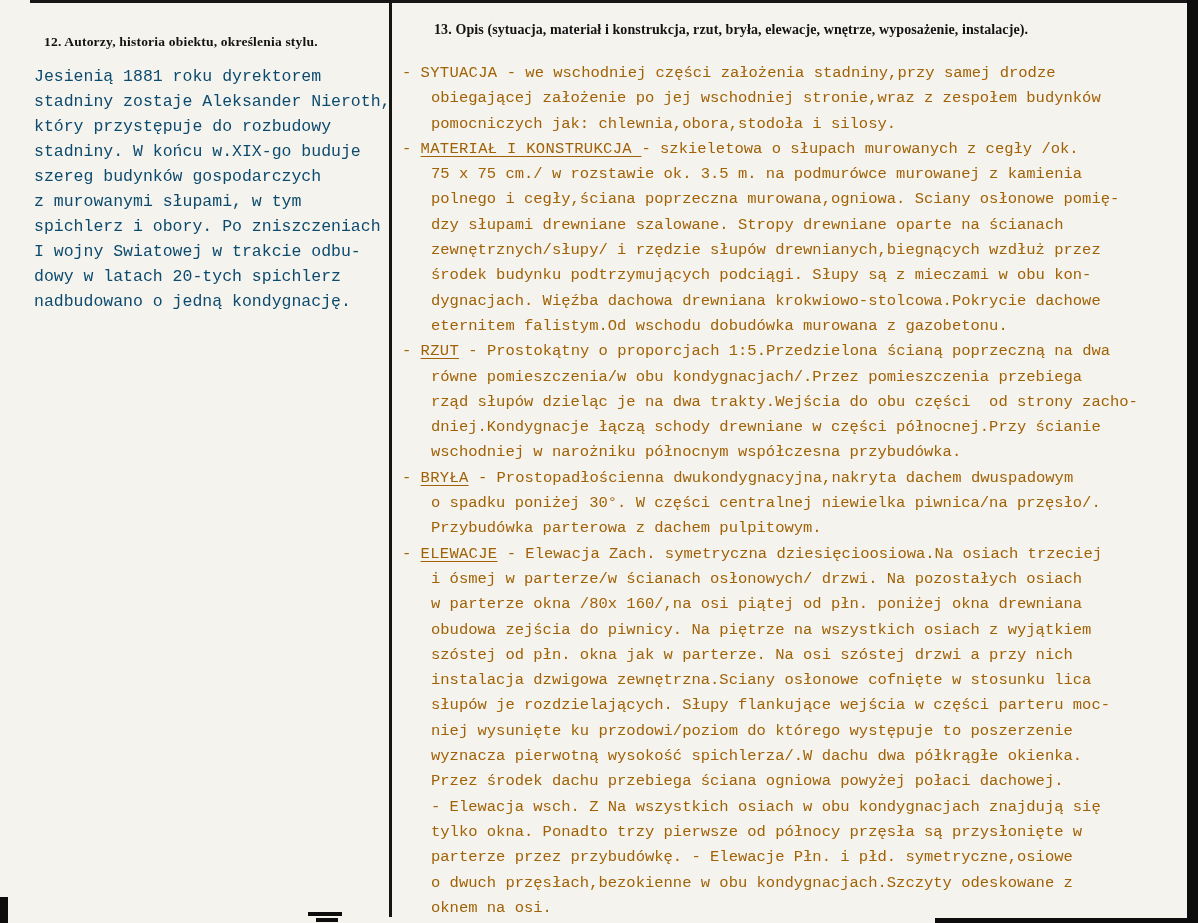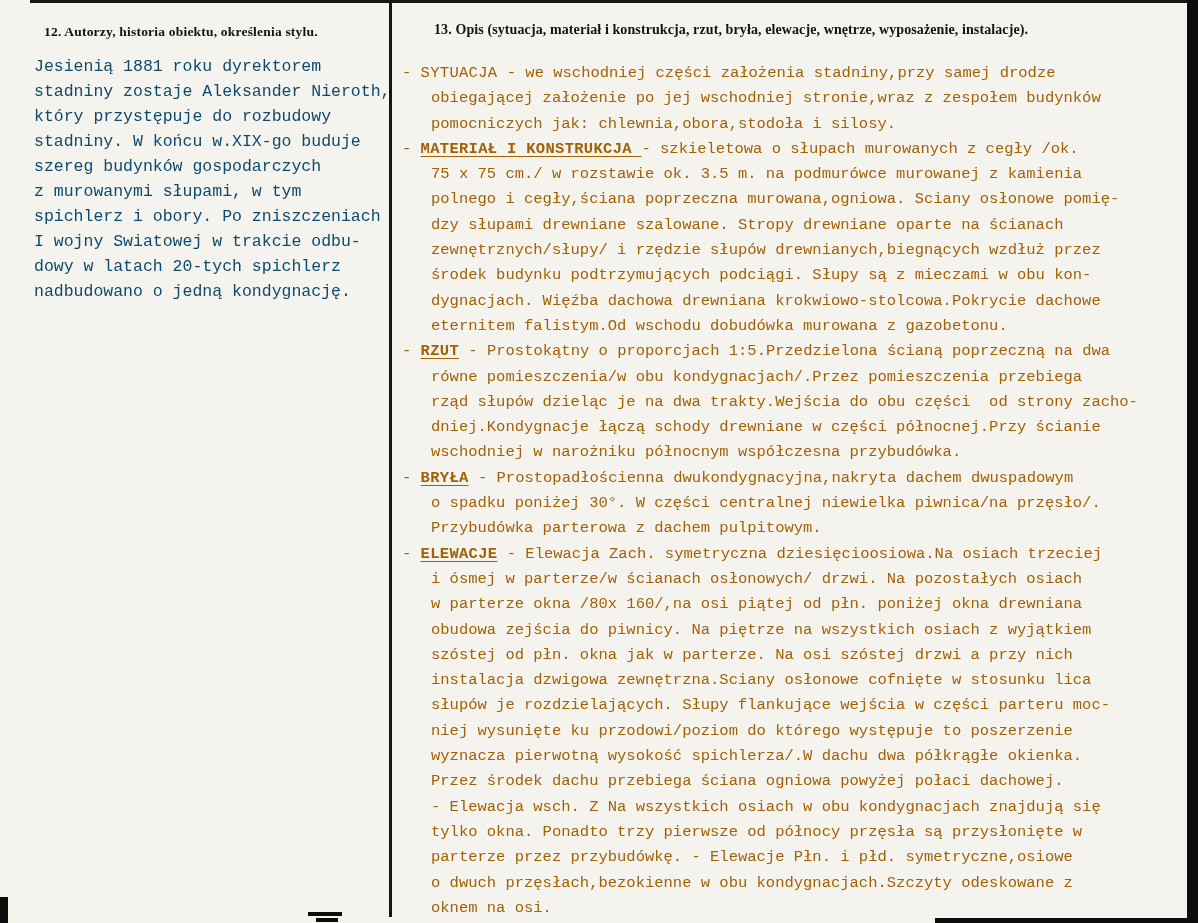--- a/index.html
+++ b/index.html
@@ -28,21 +28,21 @@
   .a-bottom-right { left: 935px; top: 918px; width: 263px; height: 5px; }
   .a-bottom-mark1 { left: 308px; top: 912px; width: 34px; height: 4px; }
   .a-bottom-mark2 { left: 316px; top: 918px; width: 22px; height: 4px; }
   .a-bottom-left  { left: 0; top: 897px; width: 8px; height: 26px; }
 
   .heading {
     font-family: "Liberation Serif", "DejaVu Serif", serif;
     font-weight: bold;
     color: #131313;
   }
-  .left-col { position: absolute; left: 34px; top: 24px; width: 352px; }
+  .left-col { position: absolute; left: 34px; top: 34px; width: 352px; }
   .left-heading { font-size: 13.5px; padding-left: 10px; letter-spacing: 0.2px; }
   .left-body {
     margin-top: 14px;
     font-size: 16.5px;
     line-height: 25px;
     white-space: pre;
     color: #0c4a6e;
   }
 
   .right-col { position: absolute; left: 402px; top: 22px; width: 788px; }
@@ -50,21 +50,21 @@
   .right-body {
     margin-top: 23px;
     font-size: 15.5px;
     line-height: 25.3px;
     white-space: pre;
     color: #a16207;
   }
   .tline { white-space: pre; overflow: hidden; }
   .cont { padding-left: 29px; }
   .kw { letter-spacing: 0.3px; }
-  .kw.u { text-decoration: underline; text-underline-offset: 3px; font-weight: bold; }
+  .kw.u { text-decoration: underline; text-underline-offset: 3px; }
 </style>
 </head>
 <body>
 
 <div class="page">
 
   <div class="top-edge"></div>
   <div class="divider"></div>
   <div class="right-edge"></div>
   <div class="artifact a-bottom-right"></div>

